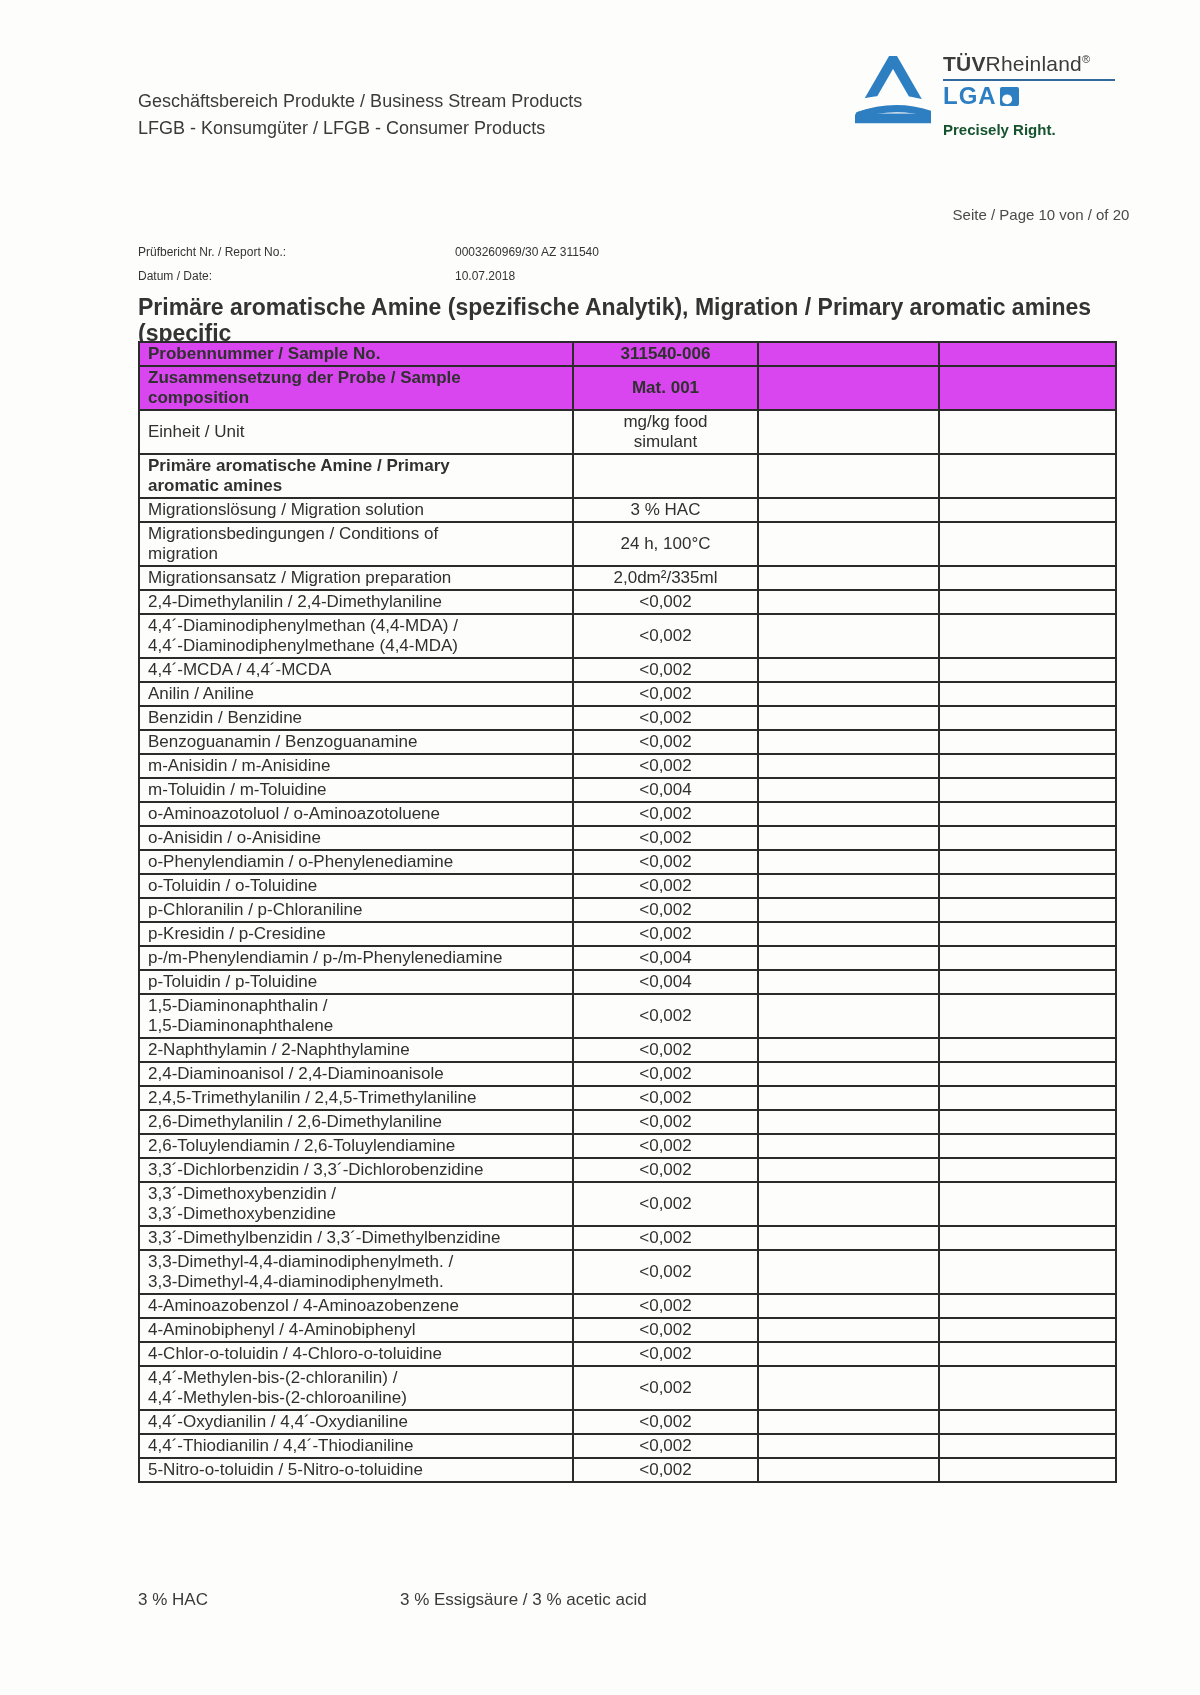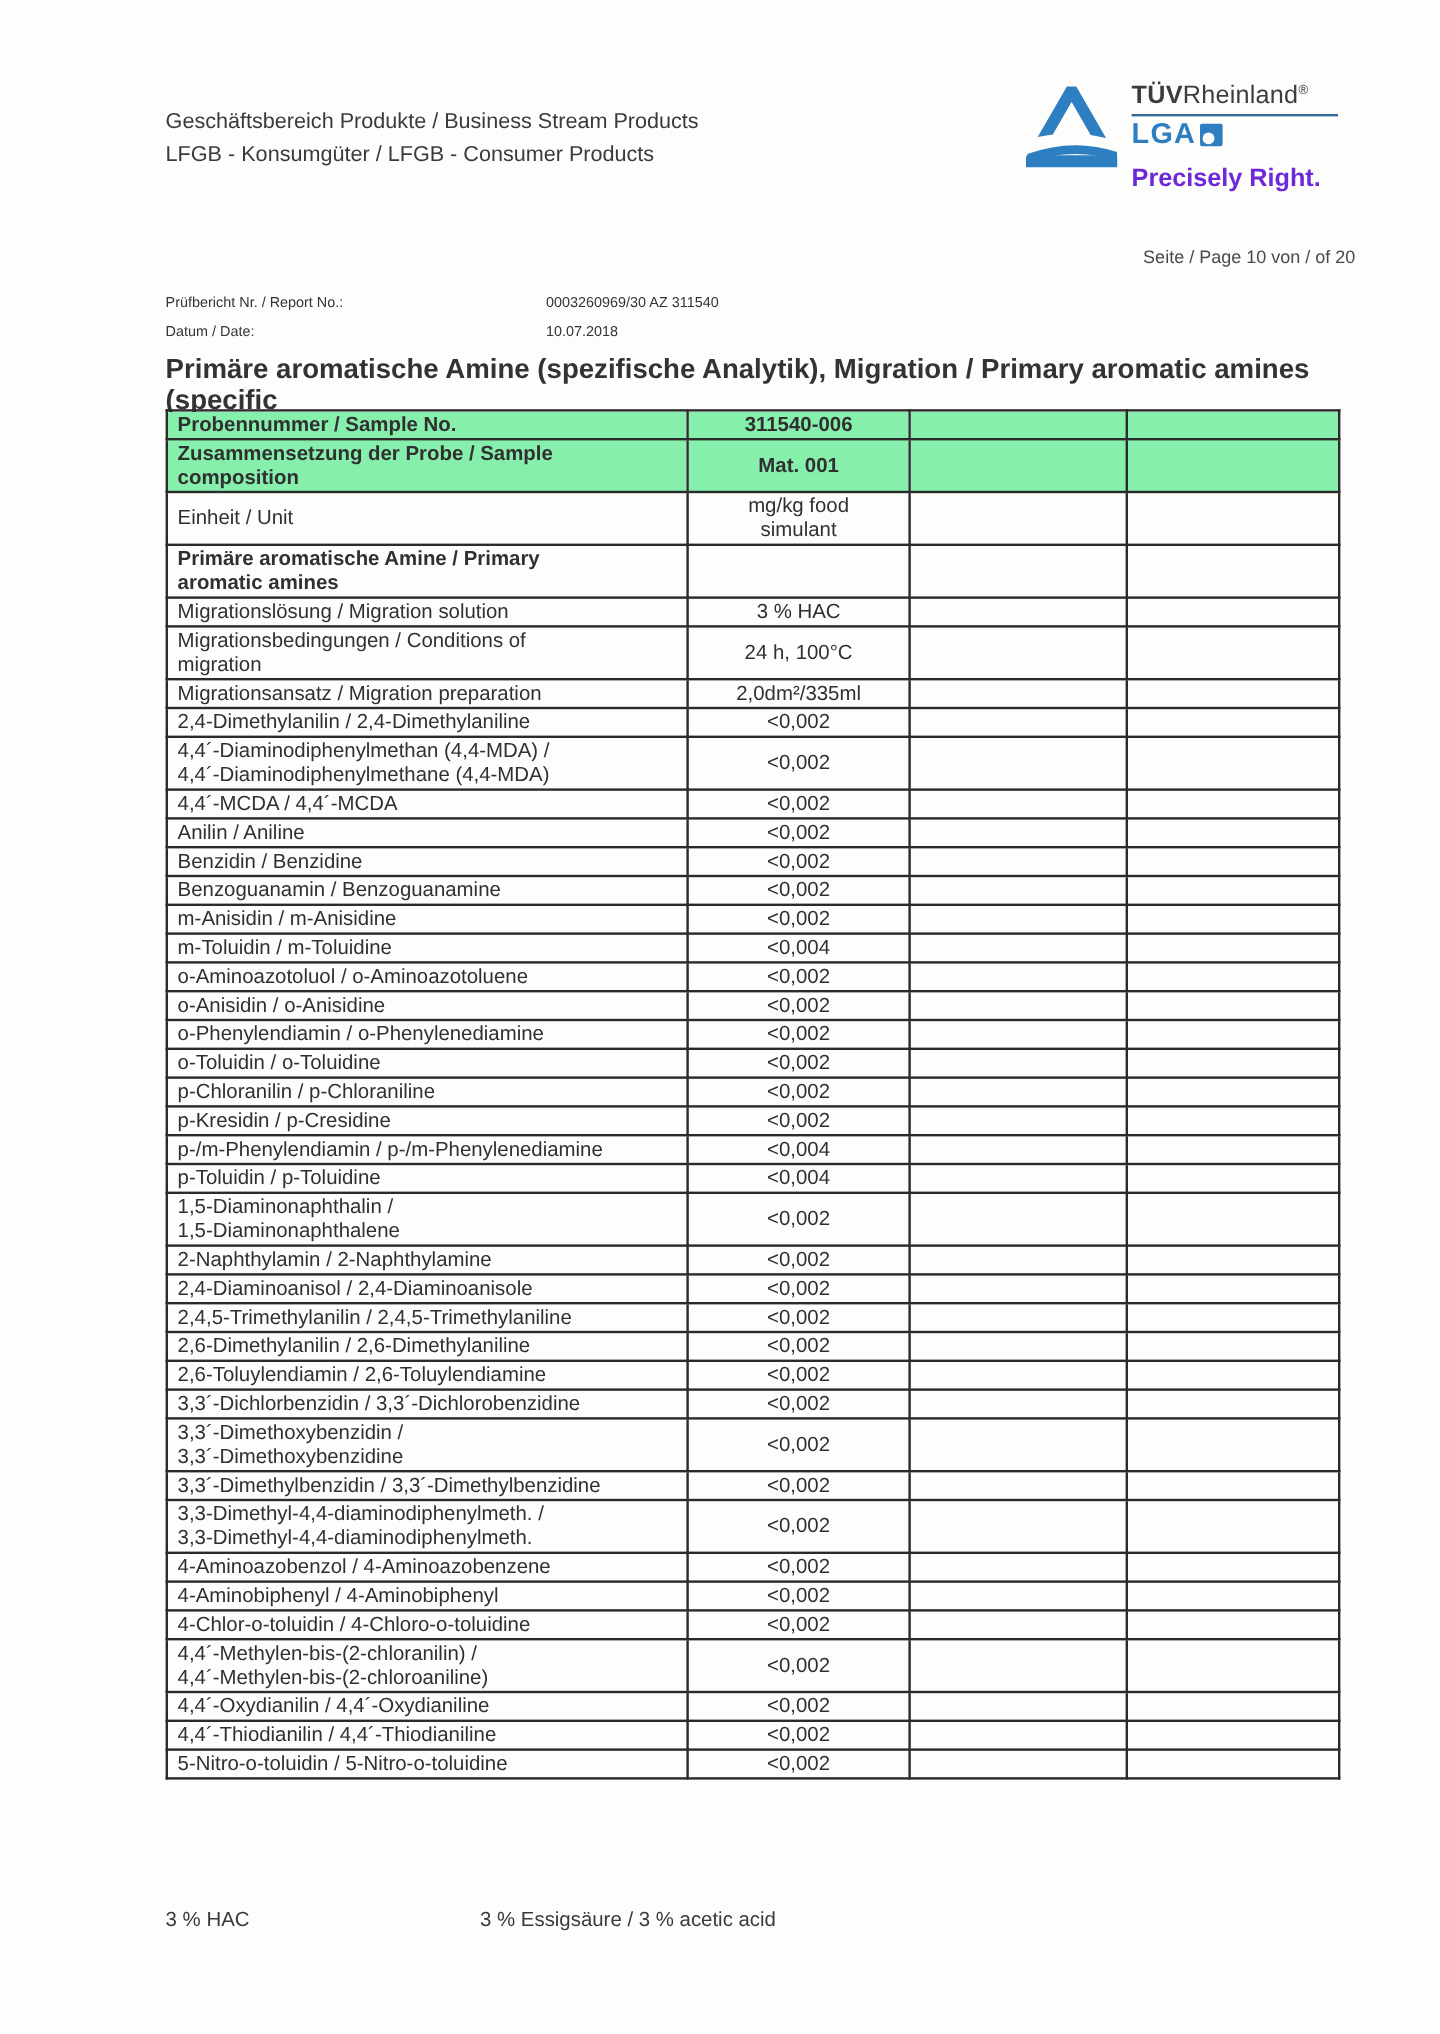--- a/index.html
+++ b/index.html
@@ -13,31 +13,31 @@
     color: #343434;
     overflow: hidden;
   }
 
   
   .dept {
     position: absolute; left: 138px; top: 88px;
     font-size: 18px; line-height: 27px; color: #3a3a3a;
   }
 
-  .logo { position: absolute; left: 855px; top: 68px; display: flex; }
+  .logo { position: absolute; left: 855px; top: 52px; display: flex; }
   .logo-triangle { width: 76px; height: 70px; margin-top: 4px; }
   .logo-text { margin-left: 12px; }
   .brand { font-size: 21px; color: #3c3c3c; letter-spacing: 0.2px; white-space: nowrap; }
   .brand .tuv { font-weight: bold; }
   .brand sup { font-size: 11px; vertical-align: super; }
   .logo-rule { height: 2px; background: #33699c; margin: 3px 0 4px 0; width: 172px; }
   .lga-line { display: flex; align-items: center; }
   .lga-word { color: #2e7fc2; font-weight: bold; font-size: 24px; letter-spacing: 1px; line-height: 22px; }
   .lga-mark { width: 19px; height: 19px; margin-left: 3px; }
-  .tagline { margin-top: 14px; font-size: 21px; font-weight: bold; color: #6d28d9; }
+  .tagline { margin-top: 14px; font-size: 15px; font-weight: bold; color: #14532d; }
 
   .page-info {
     position: absolute; left: 930px; top: 206px; width: 222px;
     font-size: 15px; color: #4a4a4a; text-align: center; white-space: nowrap;
   }
 
   .report-block { position: absolute; left: 138px; top: 240px; font-size: 12px; line-height: 24px; }
   .report-row { display: flex; }
   .report-row .lbl { width: 317px; }
   .report-row .val { white-space: nowrap; }
@@ -60,21 +60,21 @@
   table.results col.c4 { width: 177px; }
   table.results td {
     border: 2px solid #2b2b2b;
     padding: 1px 8px;
     line-height: 20px;
     vertical-align: middle;
     white-space: pre-line;
     overflow: hidden;
   }
   table.results td.value-cell, table.results td.empty-cell { text-align: center; padding: 1px 4px; }
-  tr.gray td { background: #86efac; }
+  tr.gray td { background: #d946ef; }
   tr.bold td { font-weight: bold; }
 
   
   .footnote { position: absolute; left: 138px; top: 1590px; font-size: 17px; color: #3a3a3a; display: flex; }
   .footnote .abbr { width: 262px; }
 </style>
 </head>
 <body>
 
 <div class="page">

